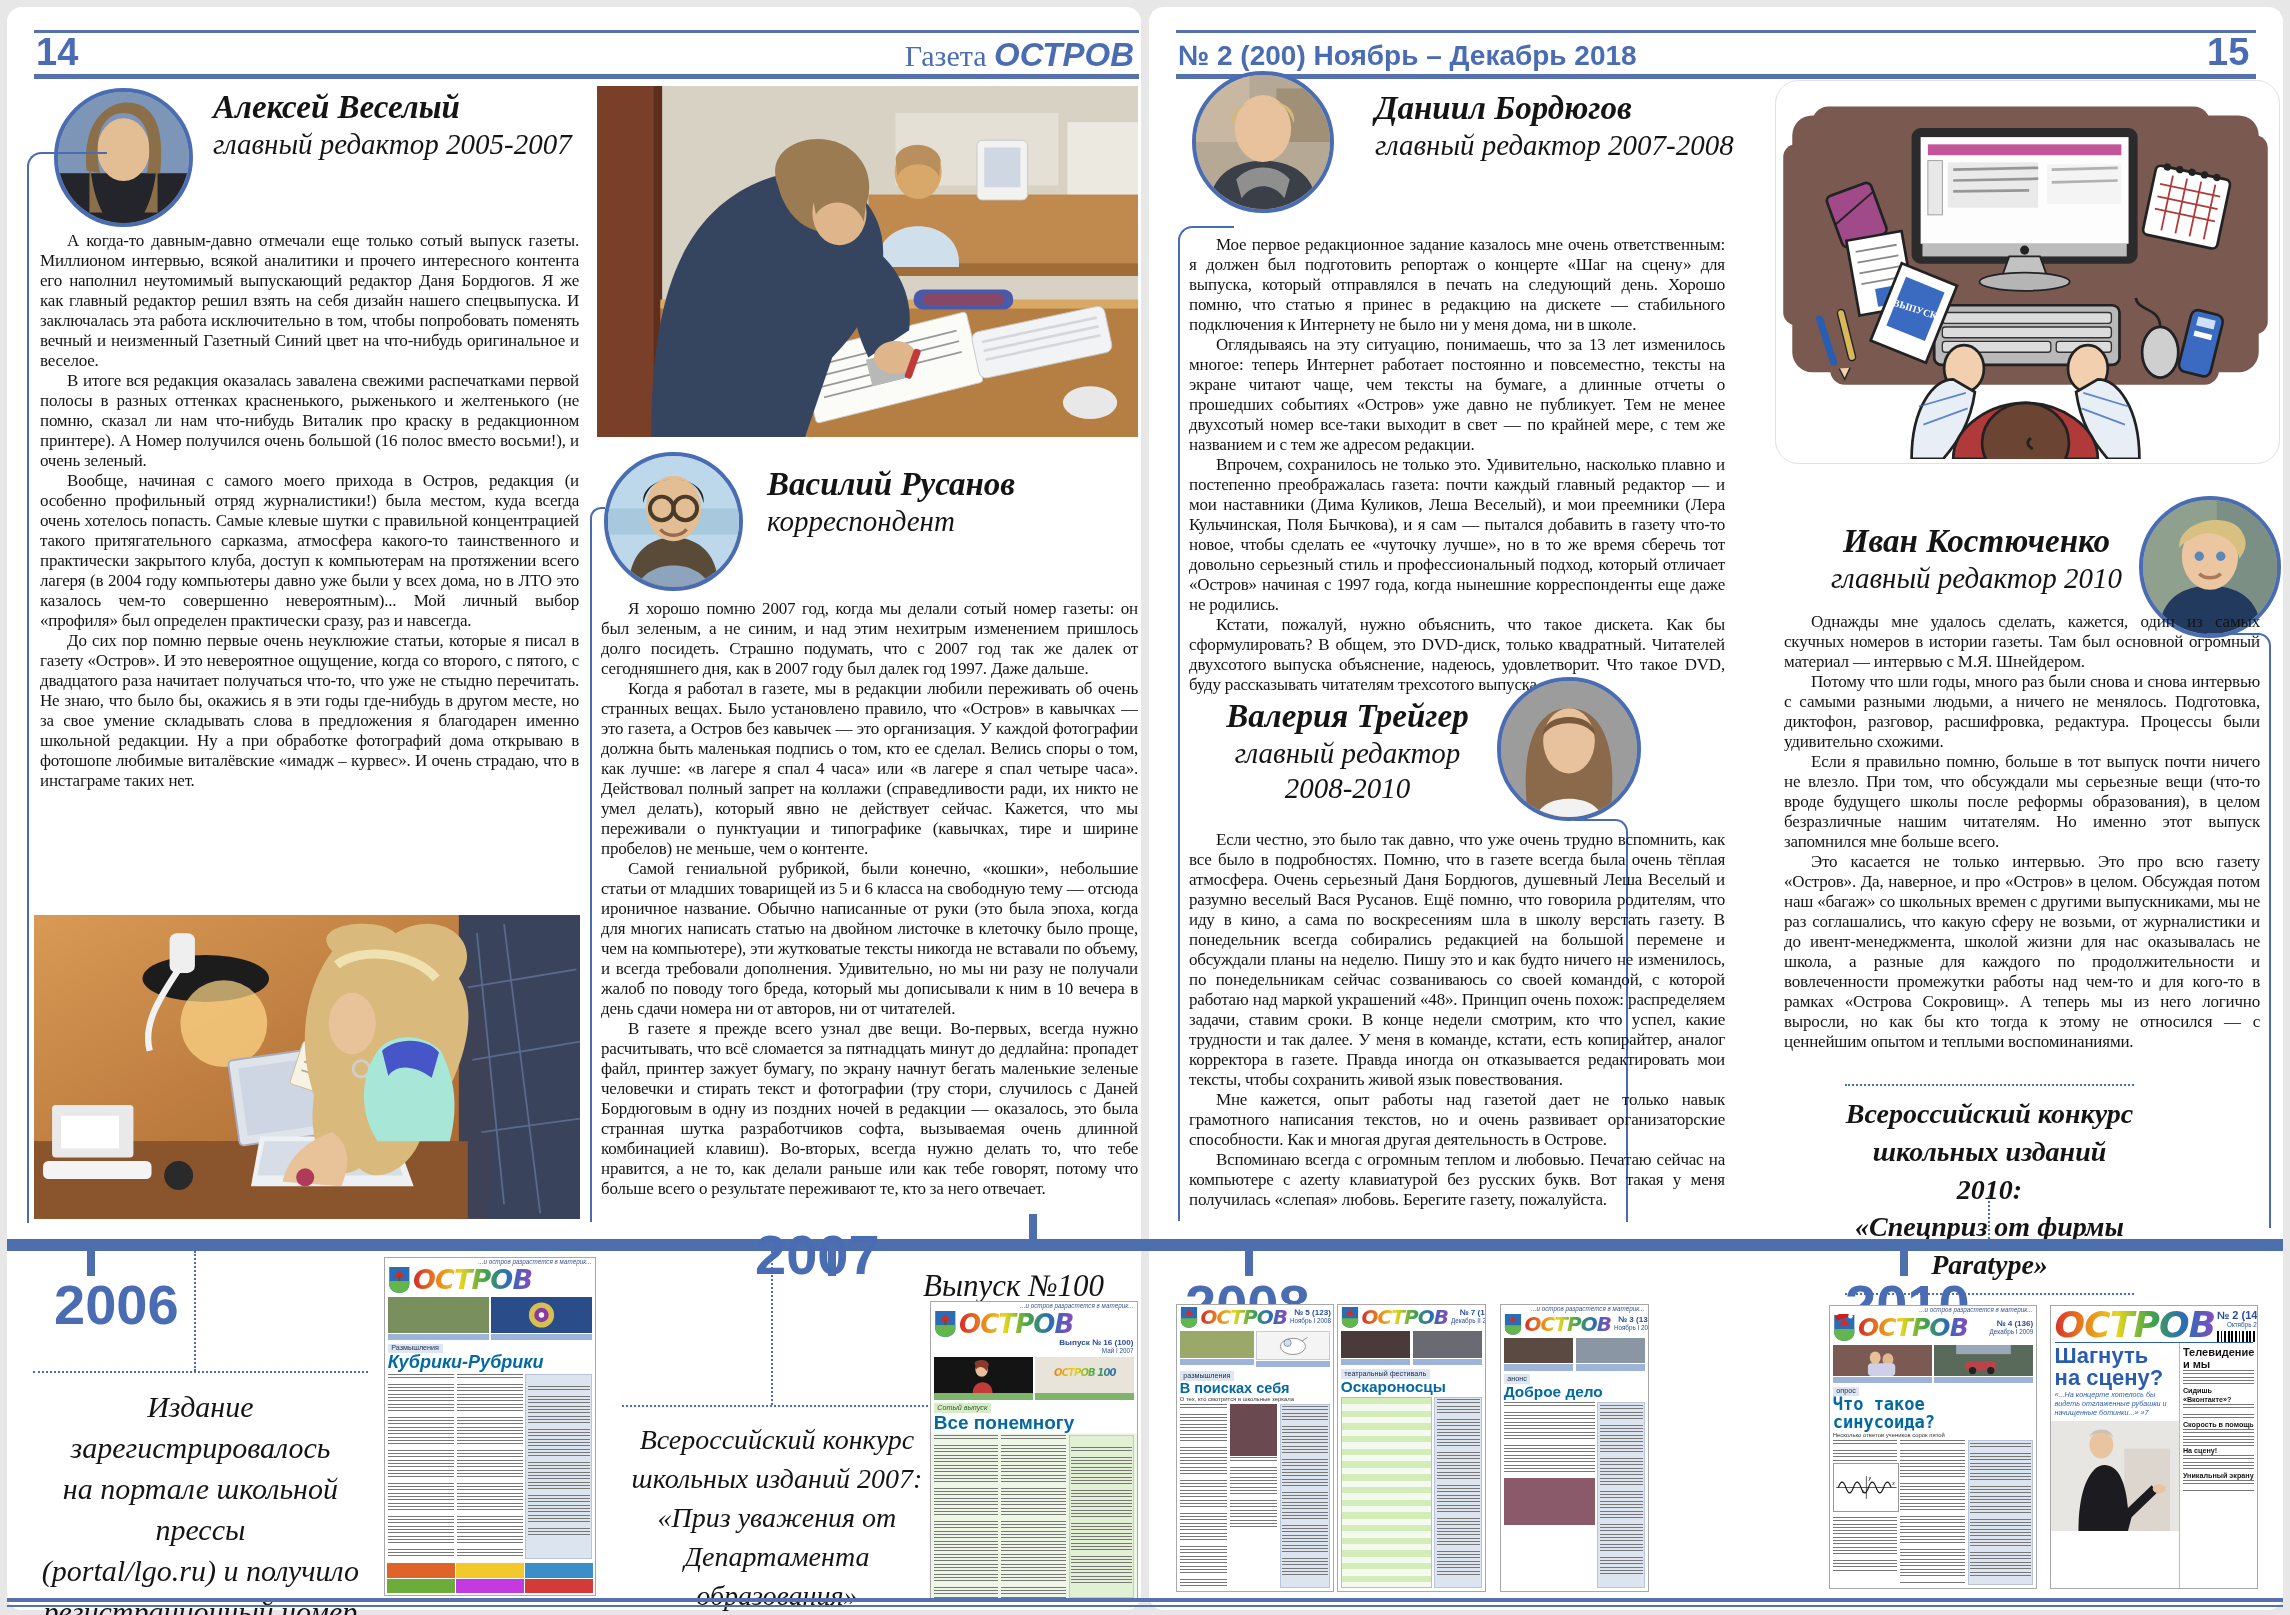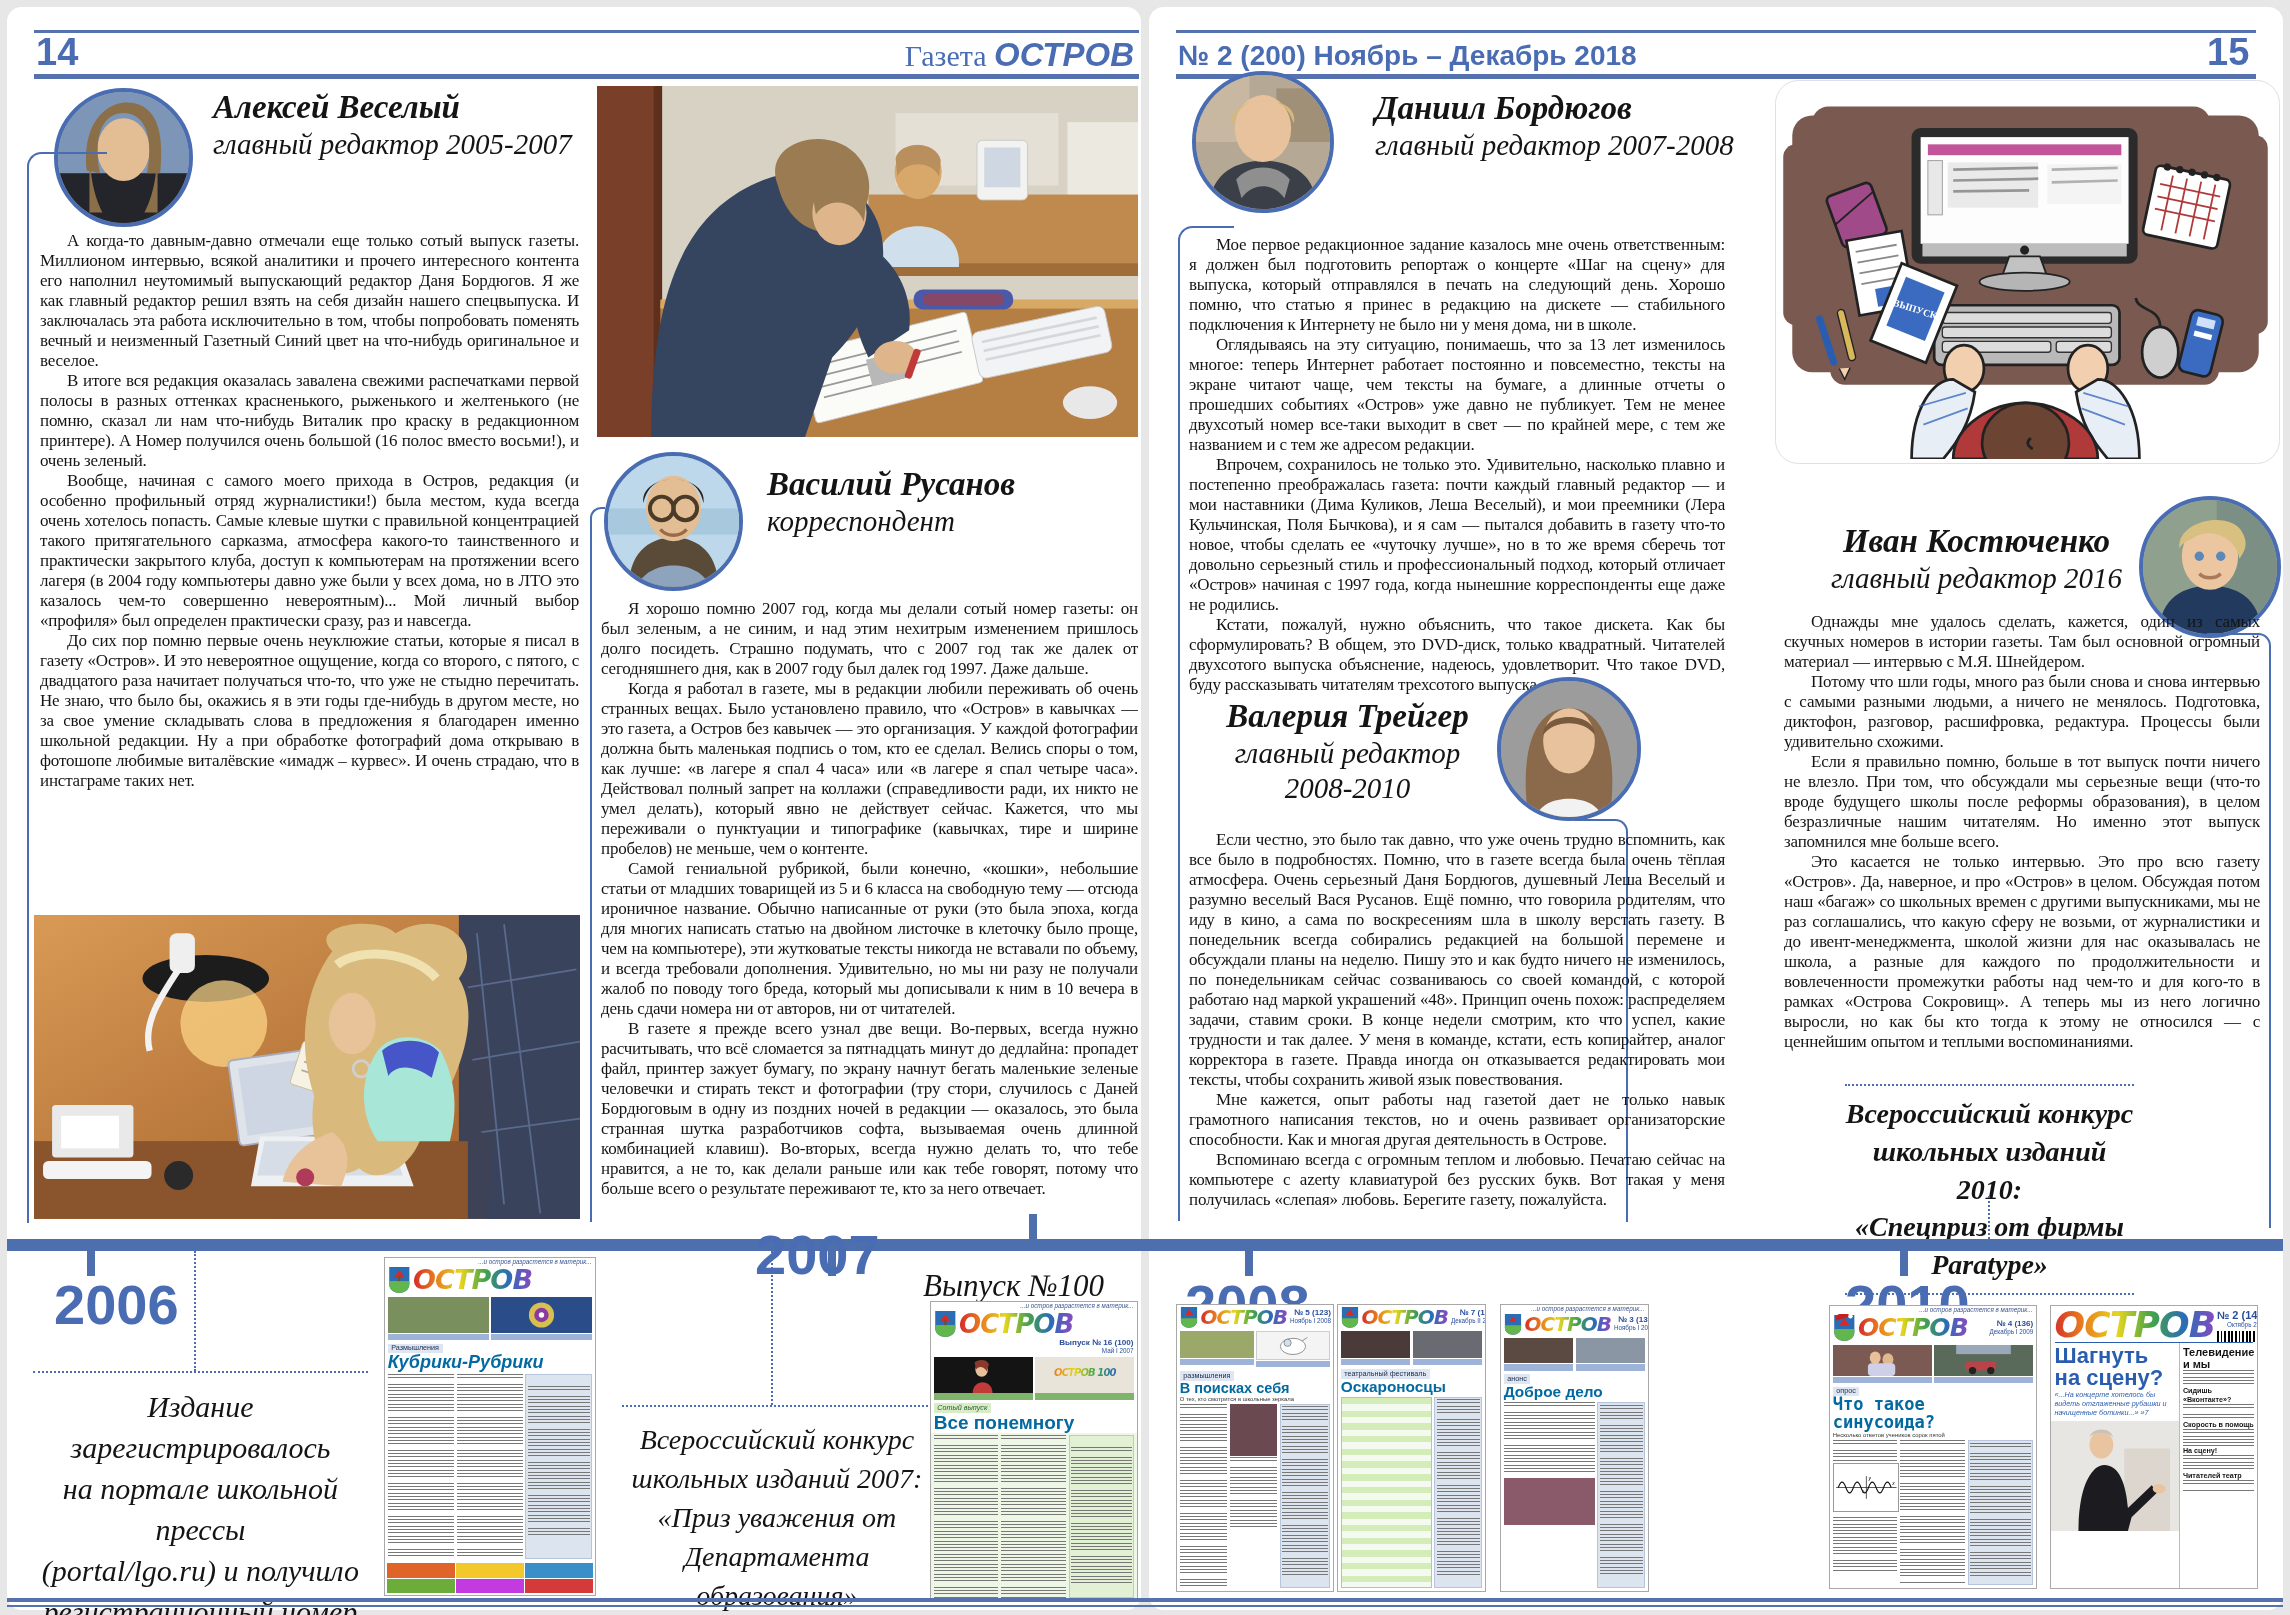--- a/index.html
+++ b/index.html
@@ -375,21 +375,21 @@
     <g>
         <rect x="52" y="258" width="8" height="58" rx="4" fill="#2a5db0" transform="rotate(-18 56 287)"></rect>
         <rect x="74" y="252" width="8" height="58" rx="4" fill="#d8b85a" transform="rotate(-14 78 281)" stroke="#222" stroke-width="1.5"></rect>
         <path d="M70 318 l6 12 l6 -13" fill="#f2cfae" stroke="#222" stroke-width="1.5"></path>
       </g>
   </svg>
 </div>
 
 <div class="abs center" style="left:1827px;top:523px;width:299px;">
   <div class="ed-name">Иван Костюченко</div>
-  <div class="ed-role">главный редактор 2016</div>
+  <div class="ed-role">главный редактор 2010</div>
 </div>
 <div class="portrait" style="left:2139px;top:496px;width:134px;height:134px;">
   <svg width="134" height="134" viewBox="0 0 100 100">
       <rect width="100" height="100" fill="#8fa08f"></rect>
       <rect x="55" y="0" width="45" height="100" fill="#7c8f84"></rect>
       <path d="M12 100 C12 72 32 64 50 64 C68 64 88 72 88 100Z" fill="#223a5e"></path>
       <ellipse cx="50" cy="42" rx="21" ry="25" fill="#ecc6a0"></ellipse>
       <path d="M27 36 C26 14 66 8 74 24 C80 34 74 40 72 44 C70 28 50 20 38 28 C30 32 28 34 27 36Z" fill="#d8c080"></path>
       <circle cx="42" cy="42" r="3.5" fill="#5a88b8"></circle>
       <circle cx="58" cy="42" r="3.5" fill="#5a88b8"></circle>
@@ -706,21 +706,21 @@
     </div>
     <div style="flex:1;border-left:0.9px solid #bbb;padding:2.7px;">
       <div class="h" style="font-size:11px;font-weight:bold;">Телевидение и мы</div>
         <div class="fl" style="height:16.3px;"></div>
       <div class="h" style="font-size:7.2px;font-weight:bold;">Сидишь «Вконтакте»?</div>
         <div class="fl" style="height:16.3px;"></div>
       <div class="h" style="font-size:7.2px;font-weight:bold;">Скорость в помощь</div>
         <div class="fl" style="height:16.3px;"></div>
       <div class="h" style="font-size:7.2px;font-weight:bold;">На сцену!</div>
         <div class="fl" style="height:16.3px;"></div>
-      <div class="h" style="font-size:7.2px;font-weight:bold;">Читателей театр</div>
+      <div class="h" style="font-size:7.2px;font-weight:bold;">Уникальный экрану</div>
         <div class="fl" style="height:12.7px;"></div>
     </div>
   </div>
 </div>
 
 <div class="rule" style="left:7.2px;top:1598px;width:2276px;height:3.6px;"></div>
 <div class="rule" style="left:7.2px;top:1605px;width:2276px;height:1.8px;"></div>
 
 
 </body></html>

